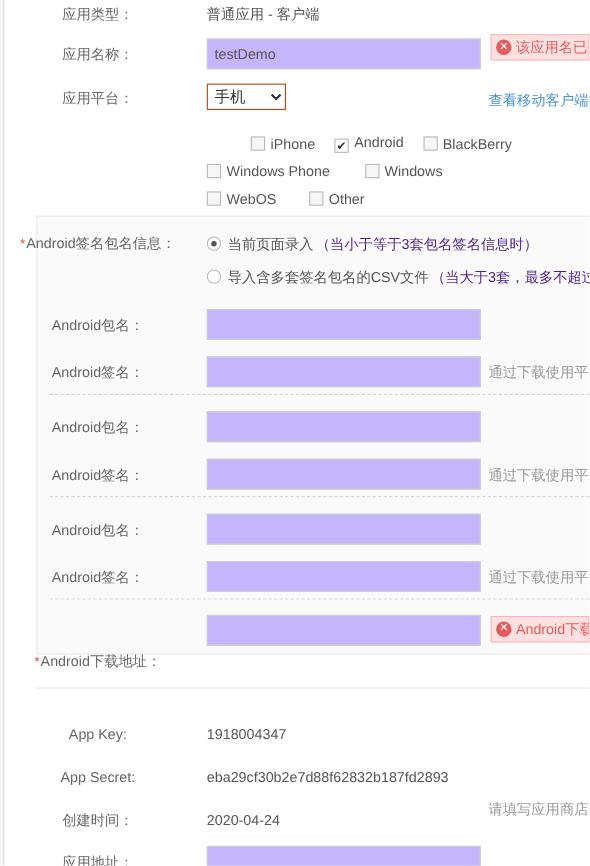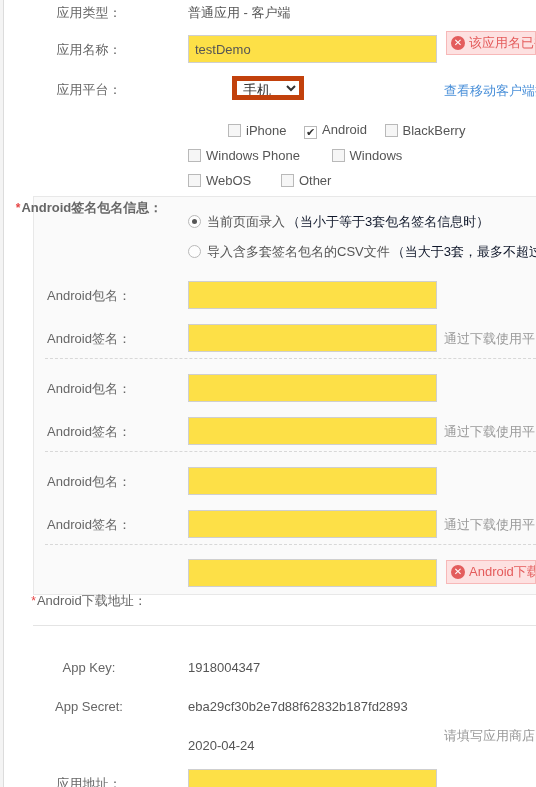--- a/index.html
+++ b/index.html
@@ -55,42 +55,41 @@
     margin-right: 1px;
   }
 
   input.tb {
     position: absolute;
     left: 188px;
     width: 249px;
     height: 28px;
     box-sizing: border-box;
     border: 1px solid #cfcfcf;
-    background: #fde047;
+    background: #c4b5fd;
     font-family: "Liberation Sans", "DejaVu Sans", sans-serif;
     font-size: 13px;
     color: #555555;
     padding: 0 6px;
     outline: none;
   }
   input.tb.filled { color: #555; }
 
   select.sel {
     position: absolute;
     left: 188px;
     width: 72px;
     height: 24px;
     box-sizing: border-box;
-    border: 5px solid #c2410c;
+    border: 1px solid #c2410c;
     background: #ffffff;
     font-family: "Liberation Sans", "DejaVu Sans", sans-serif;
     font-size: 14px;
     color: #333333;
     padding: 0 2px;
-    margin-left: 44px;
   }
 
   .link {
     position: absolute;
     color: #4a90d9;
     font-size: 13px;
     white-space: nowrap;
     text-decoration: none;
     line-height: 16px;
   }
@@ -200,21 +199,21 @@
   }
   .solidline {
     position: absolute;
     left: 33px;
     width: 503px;
     border-top: 1px solid #e4e4e4;
     height: 0;
   }
   .note {
     position: absolute;
-    color: #0f172a;
+    color: #4c1d95;
     font-size: 13px;
     white-space: nowrap;
     line-height: 16px;
   }
 </style>
 </head>
 <body>
 
 <div class="page">
 
@@ -244,21 +243,21 @@
     <span class="cb"><span class="box"></span><span>Windows Phone</span></span>
     <span class="cb" style="margin-left:14px;"><span class="box"></span><span>Windows</span></span>
   </div>
   <div class="cbrow" style="top:172px;">
     <span class="cb"><span class="box"></span><span>WebOS</span></span>
     <span class="cb" style="margin-left:12px;"><span class="box"></span><span>Other</span></span>
   </div>
 
   <div class="panel"></div>
 
-  <div class="lbl lbl-main" style="top:200px;font-weight:bold;"><span class="star">*</span><span>Android签名包名信息：</span></div>
+  <div class="lbl lbl-main" style="top:213px;"><span class="star">*</span><span>Android签名包名信息：</span></div>
   <div class="cbrow" style="top:213px;">
     <span class="radio on"></span><span>当前页面录入</span><span class="note" style="position:relative;left:2px;">（当小于等于3套包名签名信息时）</span>
   </div>
   <div class="cbrow" style="top:243px;">
     <span class="radio"></span><span>导入含多套签名包名的CSV文件</span><span class="note" style="position:relative;left:2px;">（当大于3套，最多不超过500套</span>
   </div>
 
   <div class="lbl lbl-main" style="top:288px;">Android包名：</div>
   <input class="tb" style="top: 281px;">
   <div class="lbl lbl-main" style="top:331px;">Android签名：</div>
@@ -287,19 +286,20 @@
   </div>
 
   <div class="solidline" style="top:625px;"></div>
 
   <div class="lbl lbl-main" style="top:660px;">App Key:</div>
   <div class="val" style="top:660px;">1918004347</div>
 
   <div class="lbl lbl-main" style="top:699px;">App Secret:</div>
   <div class="val" style="top:699px;">eba29cf30b2e7d88f62832b187fd2893</div>
 
+  <div class="lbl lbl-main" style="top:738px;">创建时间：</div>
   <div class="val" style="top:738px;">2020-04-24</div>
 
   <div class="lbl lbl-main" style="top:776px;">应用地址：</div>
   <input class="tb" style="top: 769px;">
   <div class="hint" style="top:728px;">请填写应用商店</div>
 
 </div>
 
 </body></html>

